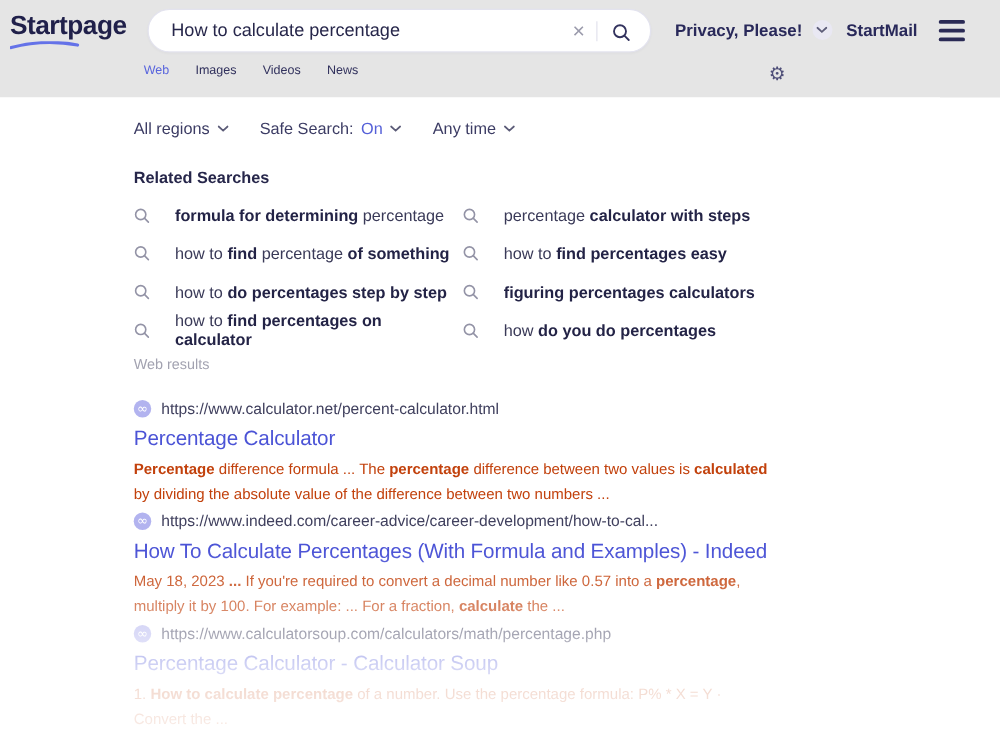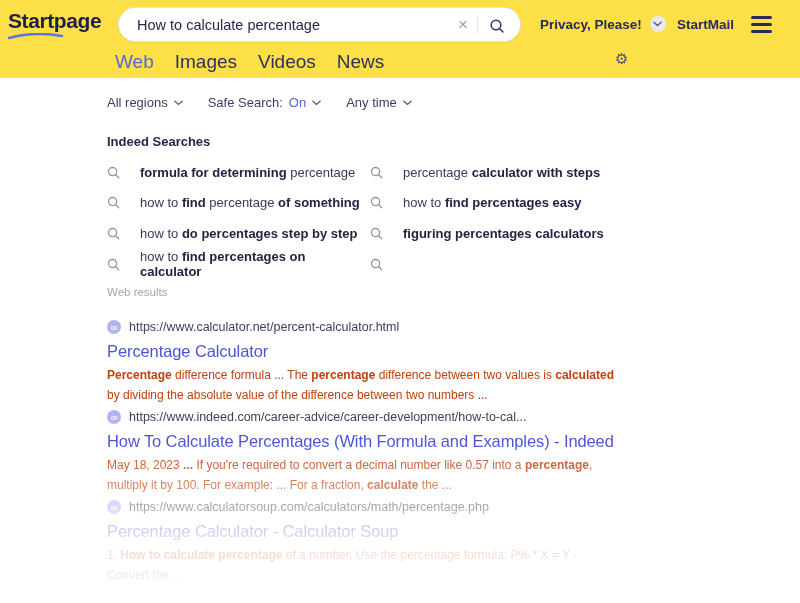--- a/index.html
+++ b/index.html
@@ -1,21 +1,21 @@
 <!DOCTYPE html>
 <html><head>
 <meta charset="utf-8">
 <style>
   * { margin:0; padding:0; box-sizing:border-box; }
   html,body { width:800px; height:603px; overflow:hidden; background:#fff;
               font-family:"Liberation Sans", sans-serif; }
   .stage { position:relative; width:800px; height:603px; background:#fff; }
 
   
-  .header { position:absolute; top:0; left:0; width:800px; height:78px; background:#fde047; }
+  .header { position:absolute; top:0; left:0; width:800px; height:78px; background:#e5e5e5; }
   .logo { position:absolute; left:8px; top:9px; cursor:pointer; }
   .logo-text { font-size:21px; font-weight:700; color:#20204a; letter-spacing:-0.4px; }
   .logo-swoosh { position:absolute; left:0; top:24px; }
 
   .search-pill { position:absolute; left:118px; top:7px; width:403px; height:35px;
     background:#fff; border:1px solid #e3e3ee; border-radius:18px;
     display:flex; align-items:center; padding:0 8px 0 18px;
     box-shadow:0 1px 2px rgba(40,40,90,0.04); }
   .search-input { flex:1; border:none; outline:none; background:transparent;
     font-size:14.5px; color:#26264a; font-family:inherit; }
@@ -28,21 +28,21 @@
   .hdr-label { font-size:13.5px; font-weight:600; color:#29295a; }
   .chev-circle { width:16px; height:16px; border-radius:50%; background:#e9e8f3;
     display:flex; align-items:center; justify-content:center; }
   .startmail { position:absolute; left:677px; top:0; height:48px;
     display:flex; align-items:center; cursor:pointer; }
   .hamburger { position:absolute; left:751px; top:16px; display:flex;
     flex-direction:column; gap:4.5px; cursor:pointer; }
   .hamburger div { width:21px; height:2.6px; background:#2a2a55; border-radius:2px; }
 
   .tabs { position:absolute; left:115px; top:51px; display:flex; gap:21px; }
-  .tab { font-size:19px; font-weight:500; color:#30305c; padding-bottom:24px;
+  .tab { font-size:10px; font-weight:500; color:#30305c; padding-bottom:24px;
     position:relative; cursor:pointer; }
   .tab.active { color:#5864dd; }
   .tab.active::after { content:''; position:absolute; left:-3px; right:-3px; bottom:0;
     height:3px; background:#7b86ee; border-radius:2px; }
   .gear { position:absolute; left:615px; top:50px; font-size:15px; color:#4e4e78;
     font-family:"DejaVu Sans", sans-serif; cursor:pointer; }
 
   
   .main { position:absolute; top:78px; left:0; width:752px; height:525px; background:#fff; }
 
@@ -153,21 +153,21 @@
           </svg>
       </div>
       <div class="filter">
         <span>Any time</span>
         <svg width="9" height="6" viewBox="0 0 10 6" fill="none" stroke="#5c5c78" stroke-width="1.5" stroke-linecap="round">
             <polyline points="1,1 5,4.6 9,1"></polyline>
           </svg>
       </div>
     </div>
 
-    <div class="rel-title">Indeed Searches</div>
+    <div class="rel-title">Related Searches</div>
 
     <div class="rel-grid">
       <div class="rel-item">
         <svg width="13" height="13" viewBox="0 0 14 14" fill="none" stroke="#9393a6" stroke-width="1.4" stroke-linecap="round">
             <circle cx="6" cy="6" r="4.4"></circle>
             <line x1="9.4" y1="9.4" x2="12.6" y2="12.6"></line>
           </svg>
         <span><b>formula for determining</b><span> percentage</span></span>
       </div>
       <div class="rel-item">
@@ -210,20 +210,21 @@
             <circle cx="6" cy="6" r="4.4"></circle>
             <line x1="9.4" y1="9.4" x2="12.6" y2="12.6"></line>
           </svg>
         <span><b>figuring percentages calculators</b></span>
       </div>
       <div class="rel-item">
         <svg width="13" height="13" viewBox="0 0 14 14" fill="none" stroke="#9393a6" stroke-width="1.4" stroke-linecap="round">
             <circle cx="6" cy="6" r="4.4"></circle>
             <line x1="9.4" y1="9.4" x2="12.6" y2="12.6"></line>
           </svg>
+        <span><span>how </span><b>do you do percentages</b></span>
       </div>
     </div>
 
     <div class="web-results-label">Web results</div>
 
     <div class="results">
 
       <div class="result">
         <div class="urlrow">
           <span class="anon-icon">∞</span>

